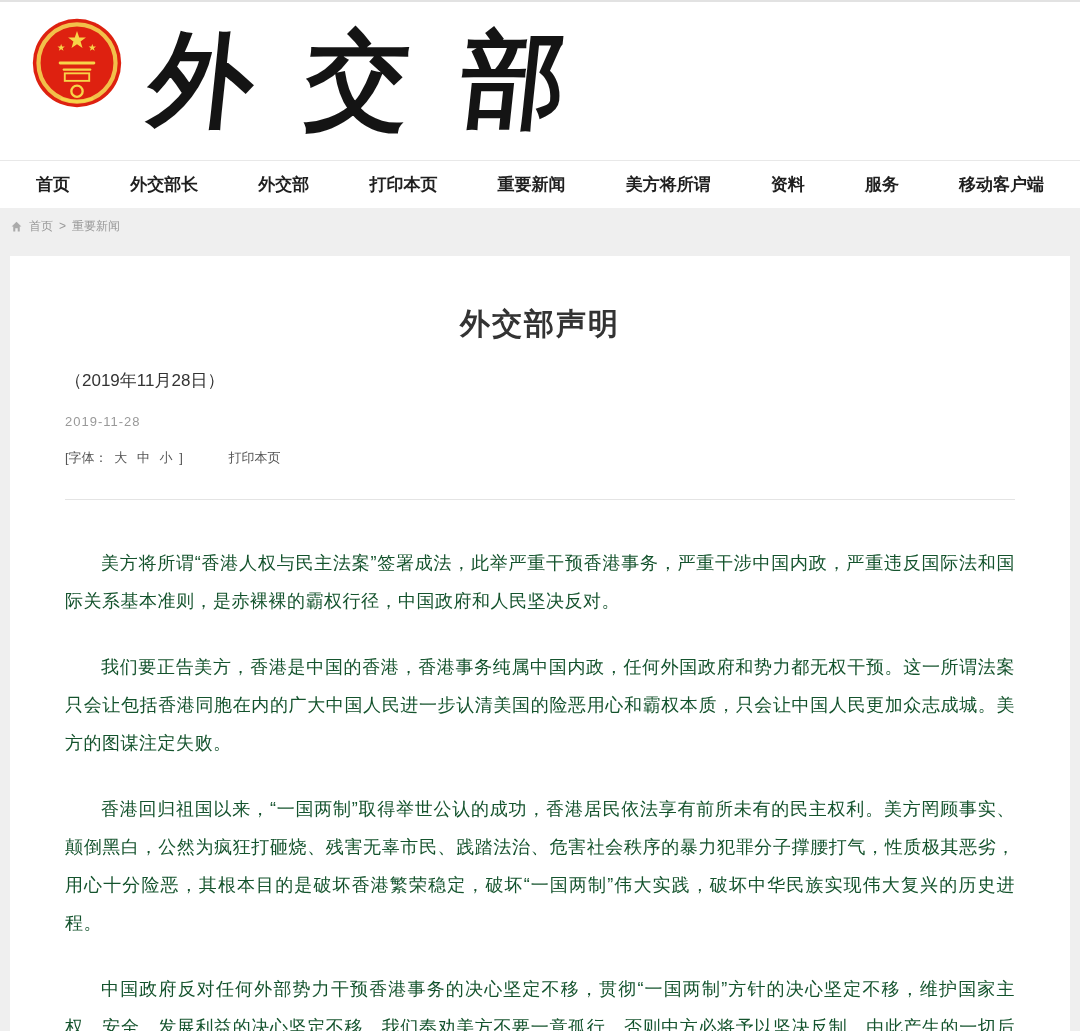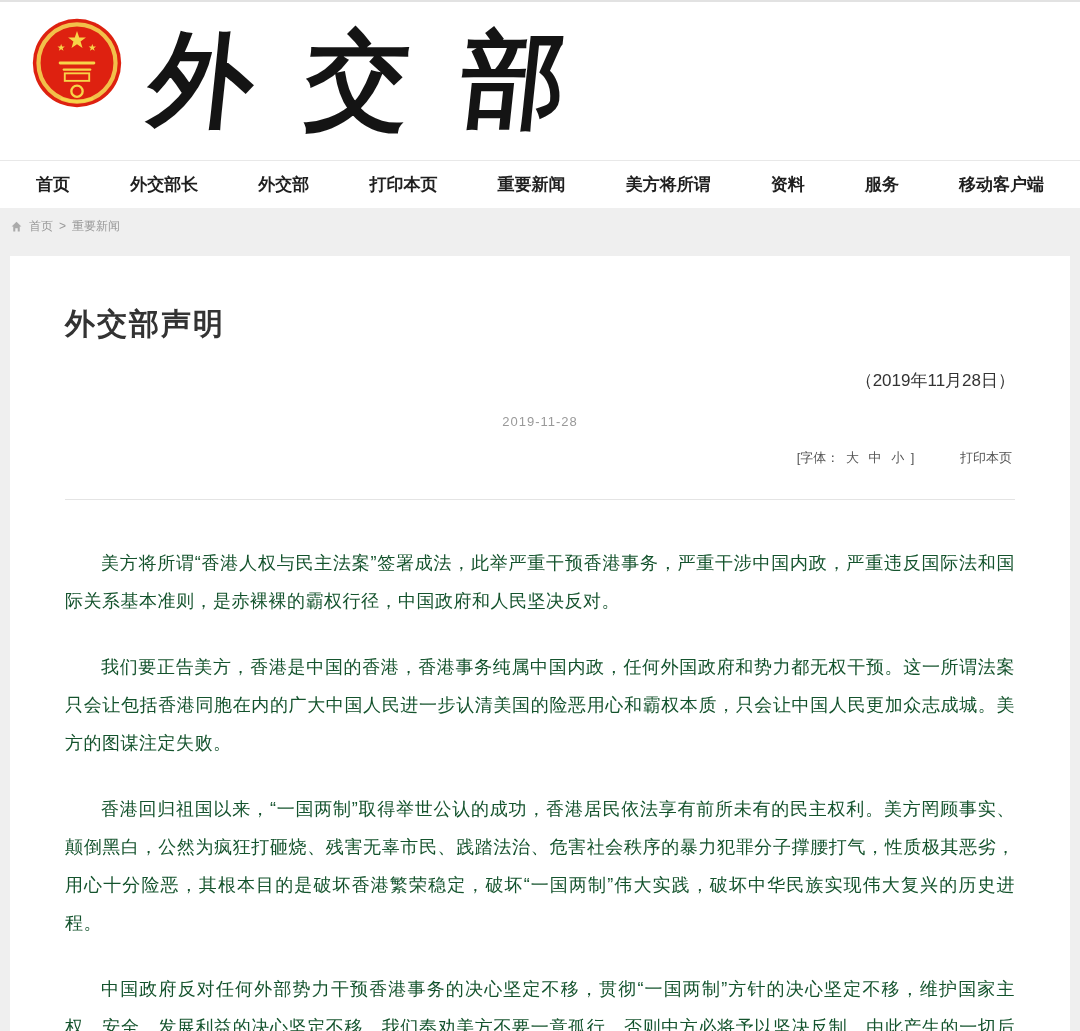--- a/index.html
+++ b/index.html
@@ -75,41 +75,42 @@
   .crumb-icon { display: inline-flex; width: 13px; height: 13px; }
 
   
   .article-card {
     margin: 12px 10px 0;
     background: #fff;
     padding: 48px 55px 40px;
     min-height: 820px;
   }
   .article-title {
+    text-align: center;
     font-size: 30px;
     font-weight: bold;
     color: #333;
     margin: 0;
     letter-spacing: 2px;
   }
   .article-subtitle {
-    text-align: right;
+    text-align: left;
     font-size: 17px;
     color: #333;
     margin-top: 24px;
   }
   .article-date {
-    text-align: center;
+    text-align: left;
     font-size: 13px;
     color: #999;
     margin-top: 22px;
     letter-spacing: 1px;
   }
   .article-toolbar {
-    text-align: right;
+    text-align: left;
     font-size: 13px;
     color: #555;
     margin-top: 20px;
   }
   .article-toolbar a {
     color: #555;
     text-decoration: none;
     margin: 0 3px;
   }
   .article-toolbar .print-link { margin-left: 42px; }

